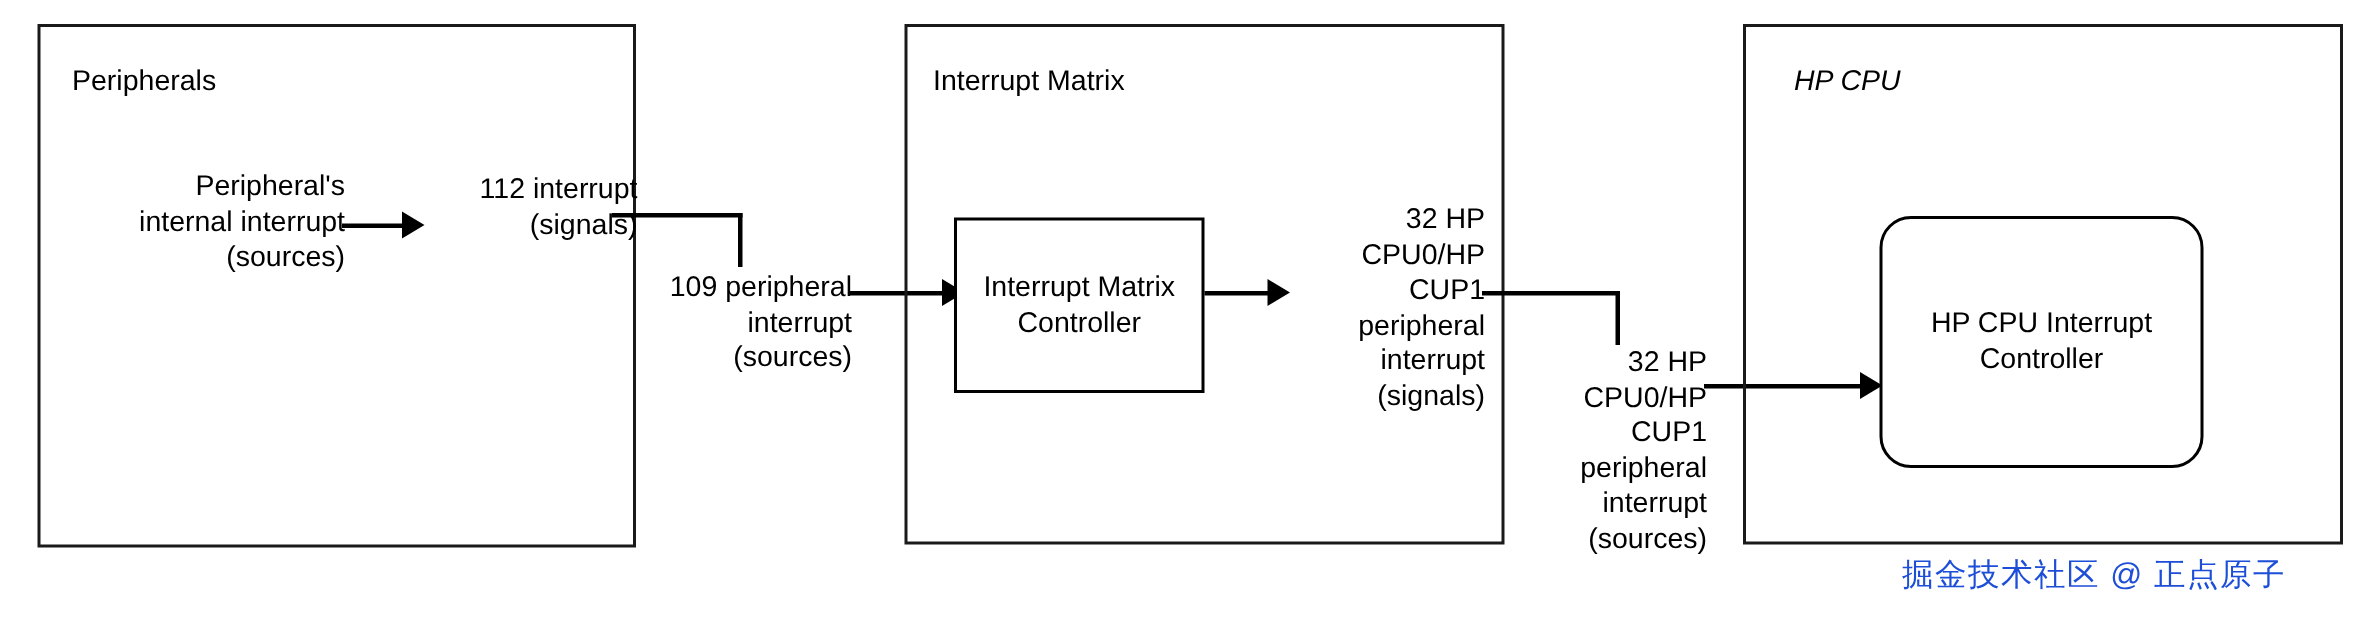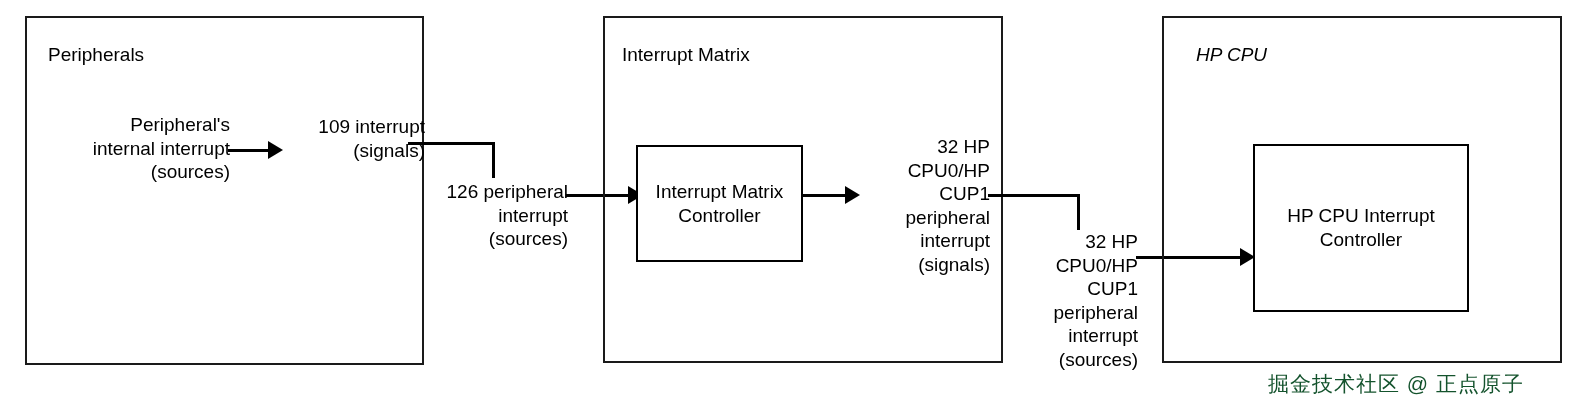--- a/index.html
+++ b/index.html
@@ -69,47 +69,47 @@
     width: 0;
     height: 0;
     border-top: 9px solid transparent;
     border-bottom: 9px solid transparent;
     border-left: 15px solid #000;
   }
   .watermark {
     position: absolute;
     font-size: 21px;
     line-height: 24px;
-    color: #14532d;
+    color: #1d4ed8;
     white-space: nowrap;
     letter-spacing: 1px;
   }
 </style>
 </head>
 <body>
 
 <div id="canvas">
 
   <div class="group-box" style="left:25px; top:16px; width:399px; height:349px;"></div>
   <div class="group-title" style="left:48px; top:44px;">Peripherals</div>
 
   <div class="edge-label" style="left:40px; top:113px; width:190px;">Peripheral's
 internal interrupt
 (sources)</div>
 
   <div class="hline" style="left:228px; top:149px; width:42px;"></div>
   <div class="arrowhead" style="left:268px; top:141px;"></div>
 
-  <div class="edge-label" style="left:280px; top:115px; width:145px;">109 interrupt
+  <div class="edge-label" style="left:280px; top:115px; width:145px;">112 interrupt
 (signals)</div>
 
   <div class="hline" style="left:408px; top:142px; width:87px;"></div>
   <div class="vline" style="left:492px; top:142px; height:36px;"></div>
 
-  <div class="edge-label" style="left:420px; top:180px; width:148px;">126 peripheral
+  <div class="edge-label" style="left:420px; top:180px; width:148px;">109 peripheral
 interrupt
 (sources)</div>
 
   <div class="hline" style="left:566px; top:194px; width:62px;"></div>
   <div class="arrowhead" style="left:628px; top:186px;"></div>
 
   <div class="group-box" style="left:603px; top:16px; width:400px; height:347px;"></div>
   <div class="group-title" style="left:622px; top:44px;">Interrupt Matrix</div>
 
   <div class="inner-box" style="left:636px; top:145px; width:167px; height:117px;">
@@ -136,20 +136,20 @@
 peripheral
 interrupt
 (sources)</div>
 
   <div class="hline" style="left:1136px; top:256px; width:108px;"></div>
   <div class="arrowhead" style="left:1240px; top:248px;"></div>
 
   <div class="group-box" style="left:1162px; top:16px; width:400px; height:347px;"></div>
   <div class="group-title" style="left:1196px; top:44px;font-style:italic;">HP CPU</div>
 
-  <div class="inner-box" style="left:1253px; top:144px; width:216px; height:168px;">
+  <div class="inner-box" style="left:1253px; top:144px; width:216px; height:168px;border-radius:21px;">
     <div class="inner-box-label" style="white-space:pre-line;">HP CPU Interrupt
 Controller</div>
   </div>
 
   <div class="watermark" style="left:1268px; top:372px;">掘金技术社区 @ 正点原子</div>
 
 </div>
 
 </body></html>

